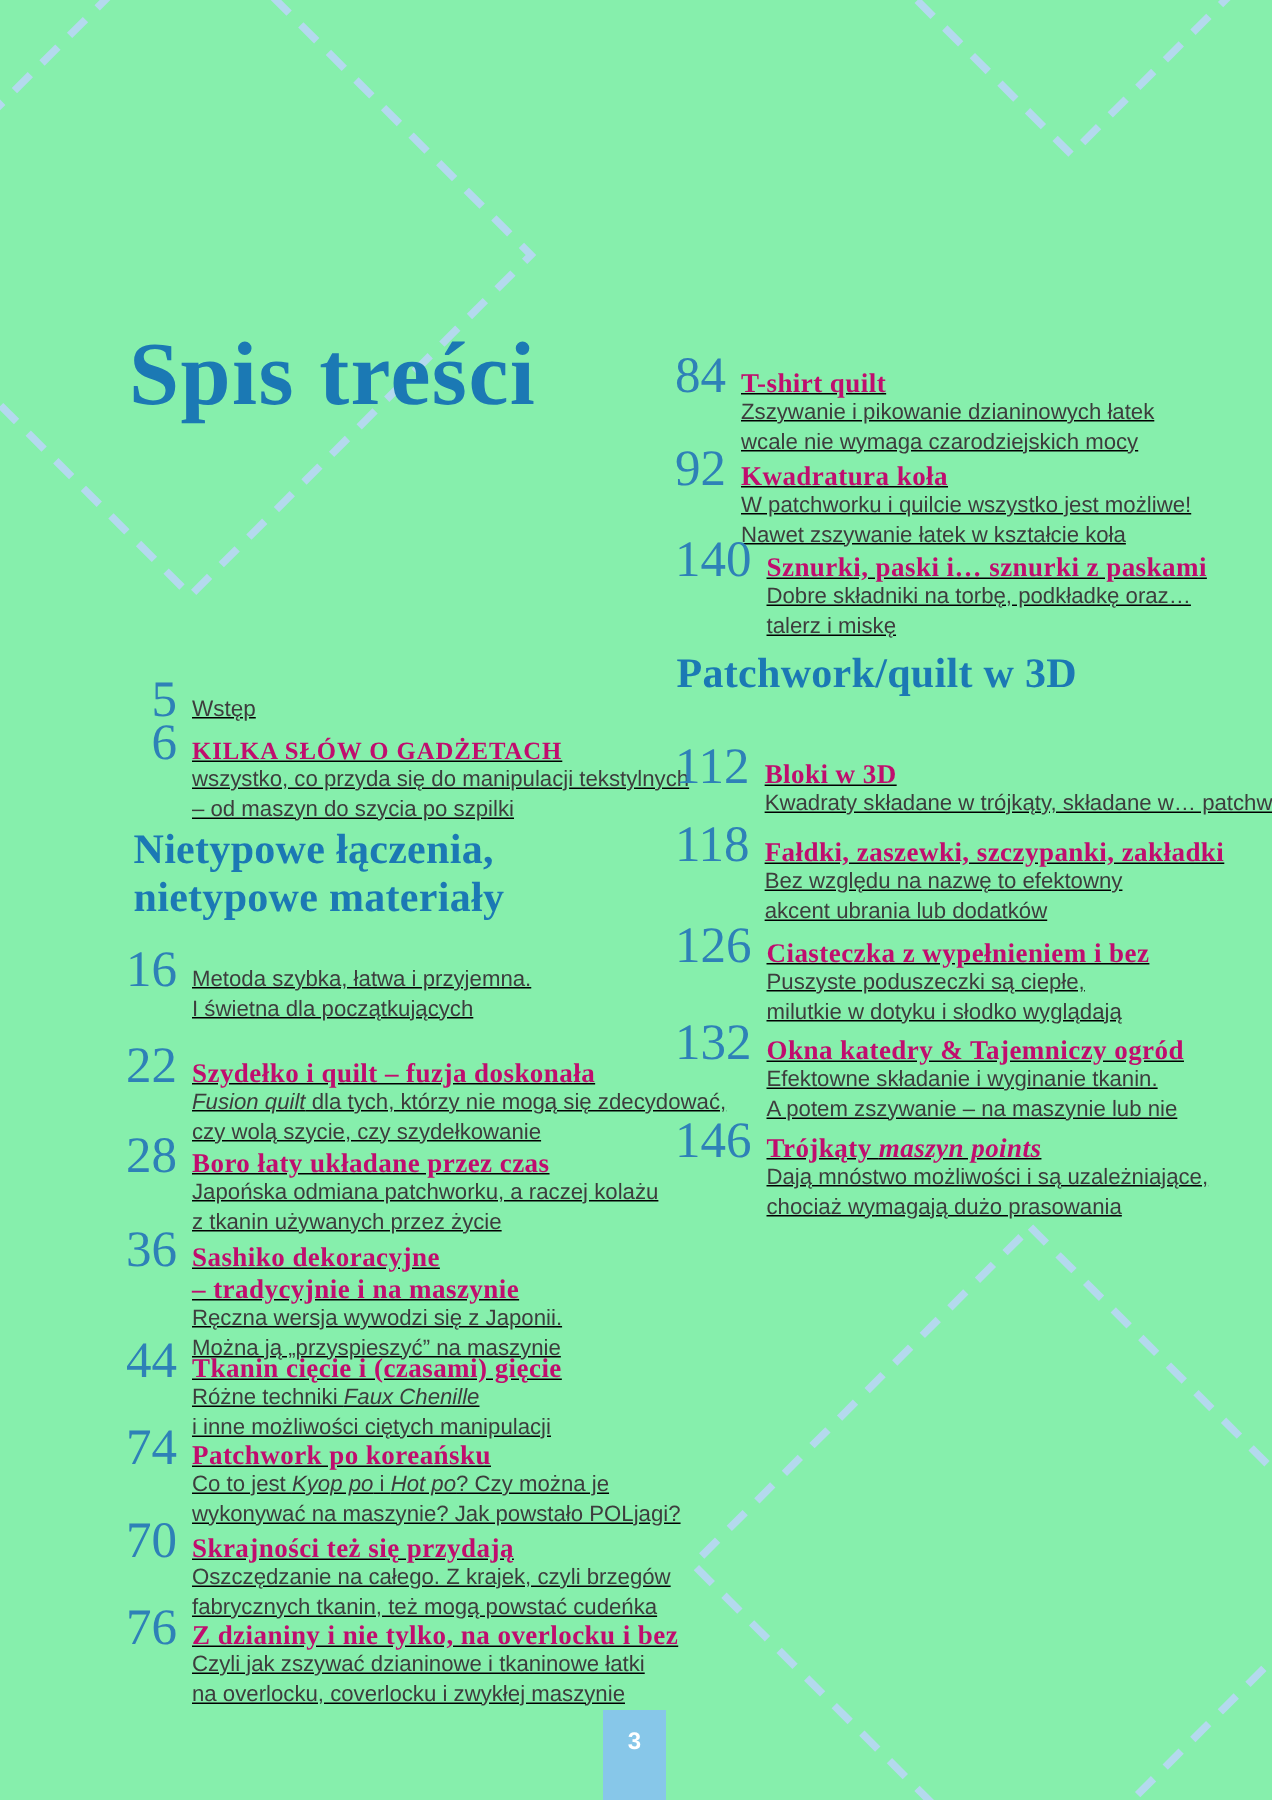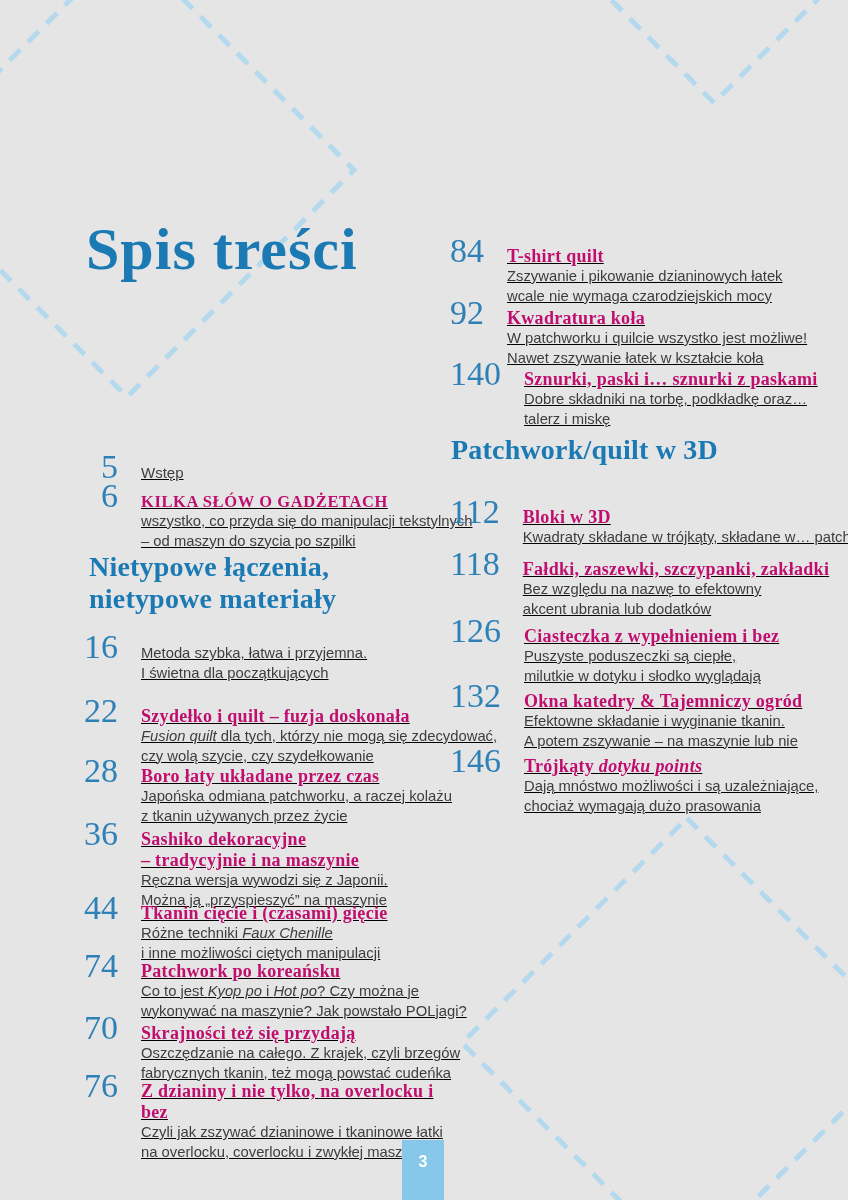--- a/index.html
+++ b/index.html
@@ -5,40 +5,40 @@
   :root{
     --accent-blue:#1b79b4;
     --num-blue:#2e81b7;
     --pink:#c00d6e;
     --text-gray:#3d3d3d;
     --dash-blue:#b4d9ee;
     --folio-bg:#87c7e9;
   }
   html,body{margin:0;padding:0;background:#ffffff;}
   .page{
-    position:relative;width:848px;height:1200px;background:#e5e5e5;overflow:hidden;
+    position:relative;width:848px;height:1200px;background:#86efac;overflow:hidden;
     font-family:"Liberation Sans",sans-serif;
   }
   svg.deco{position:absolute;left:0;top:0;}
   svg.deco rect{fill:none;stroke:var(--dash-blue);stroke-width:5;stroke-dasharray:15 11;}
 
   .page-title{
     position:absolute;left:86px;top:219px;margin:0;
     font-family:"Liberation Serif",serif;font-weight:bold;font-size:60px;line-height:1;
     color:var(--accent-blue);letter-spacing:1px;
   }
   .sec{
     position:absolute;margin:1px;
     font-family:"Liberation Serif",serif;font-weight:bold;font-size:28px;line-height:32px;
     color:var(--accent-blue);letter-spacing:.2px;
   }
   .sec-left{left:88px;top:550px;}
   .sec-right{left:450px;top:433px;}
 
-  .entry{position:absolute;display:flex;align-items:baseline;gap:13px;}
+  .entry{position:absolute;display:flex;align-items:baseline;}
   .entry .num{
     font-family:"Liberation Serif",serif;font-size:34px;line-height:1;
     color:var(--num-blue);flex:none;
   }
   .lc{left:60px;width:400px;}
   .lc .num{width:58px;text-align:right;}
   .rc{left:450px;width:390px;}
   .entry .body{margin-left:10px;text-decoration:underline;}
   .t{
     font-family:"Liberation Serif",serif;font-weight:bold;font-size:18px;line-height:21px;
@@ -227,21 +227,21 @@
     <div class="body">
       <div class="t">Okna katedry &amp; Tajemniczy ogród</div>
       <div class="d">Efektowne składanie i wyginanie tkanin.</div>
       <div class="d">A potem zszywanie – na maszynie lub nie</div>
     </div>
   </div>
 
   <div class="entry rc" style="top:744px">
     <div class="num">146</div>
     <div class="body">
-      <div class="t"><span>Trójkąty </span><i>dotyku points</i></div>
+      <div class="t"><span>Trójkąty </span><i>maszyn points</i></div>
       <div class="d">Dają mnóstwo możliwości i są uzależniające,</div>
       <div class="d">chociaż wymagają dużo prasowania</div>
     </div>
   </div>
 
 
   <div class="folio">
     <span>3</span>
   </div>
 

